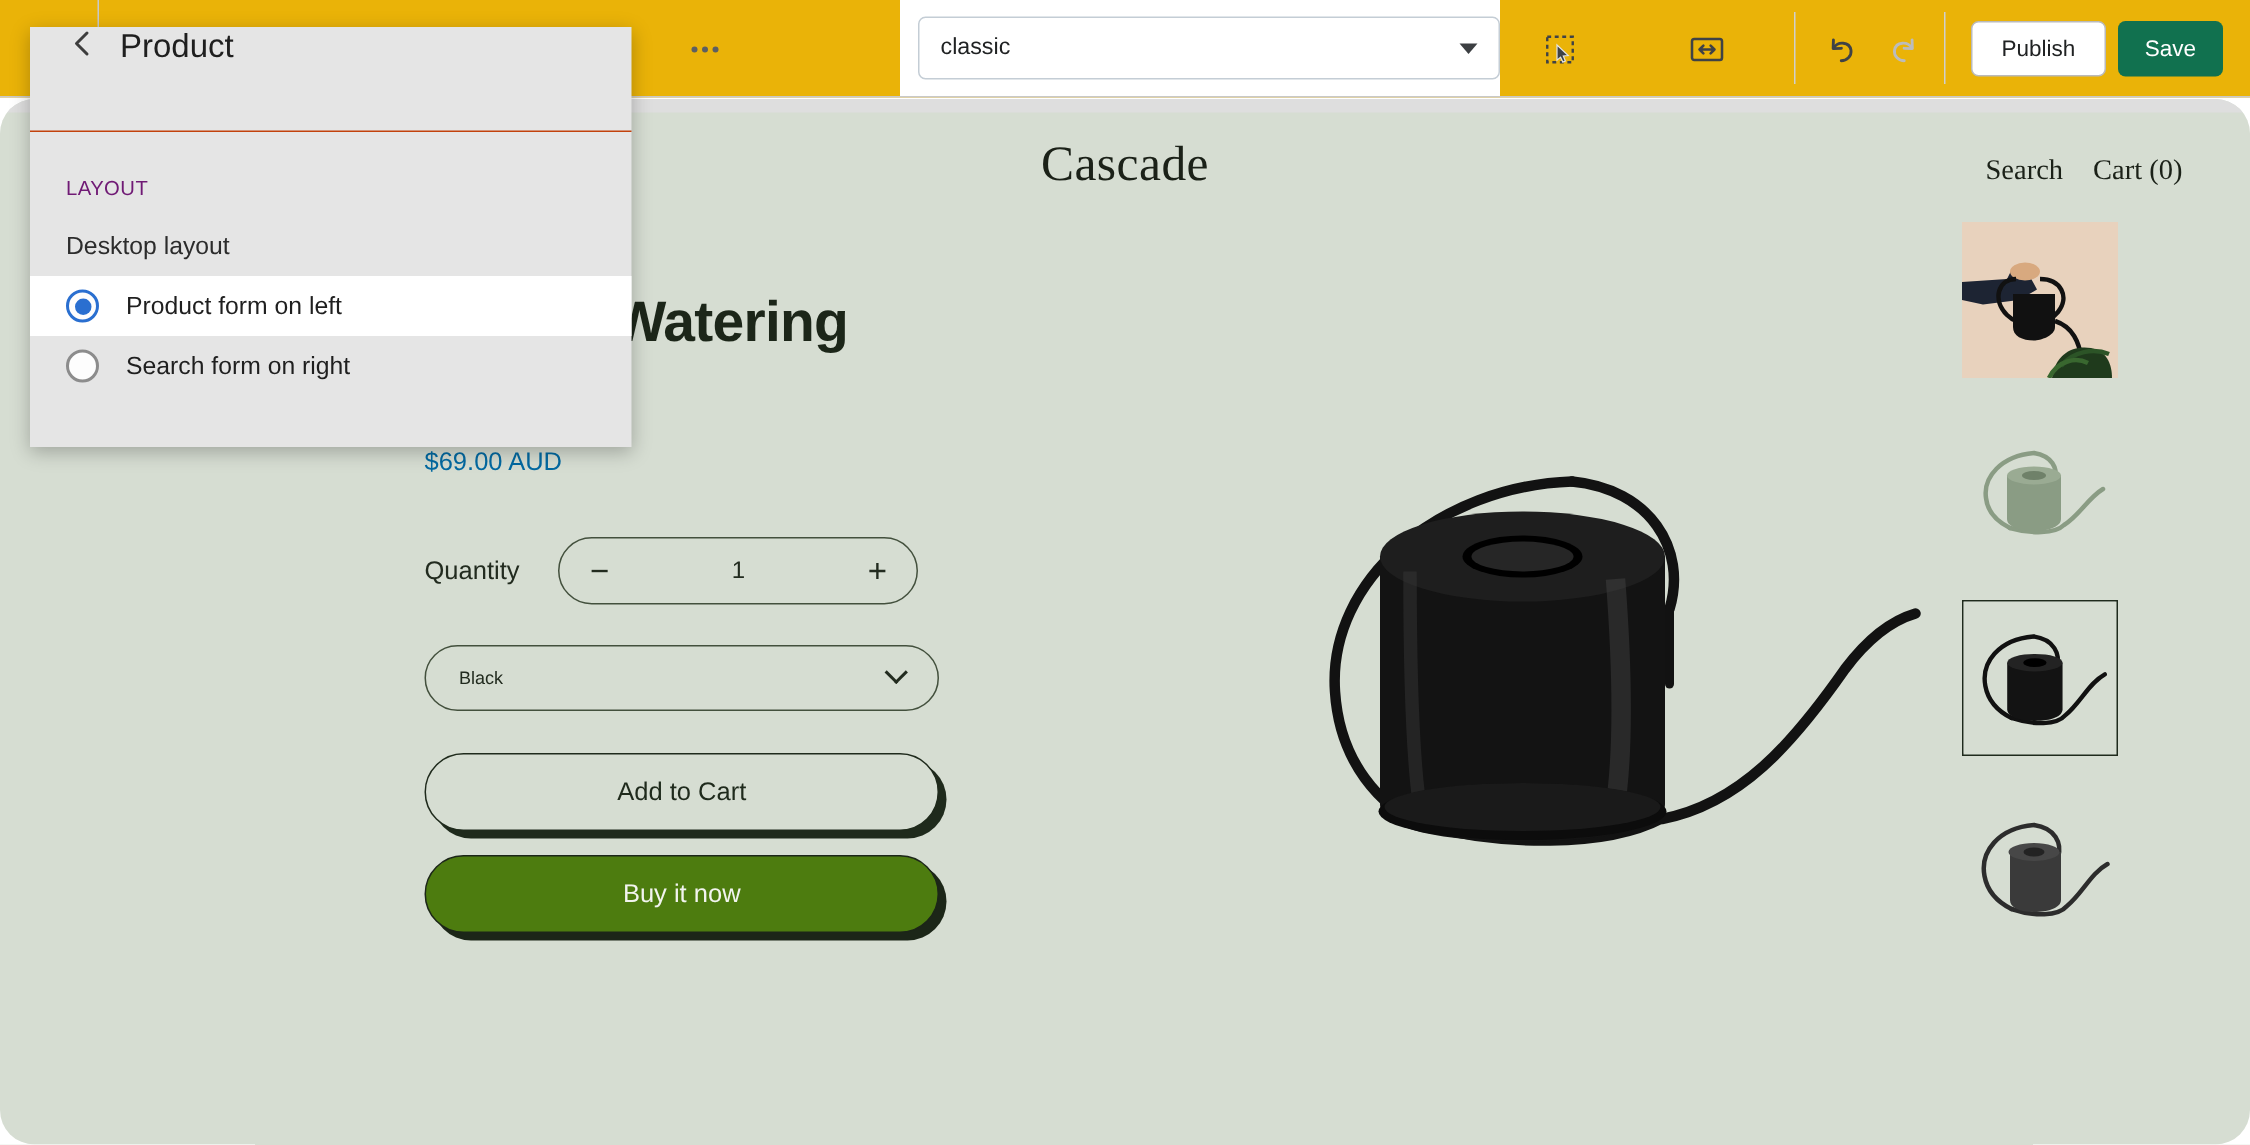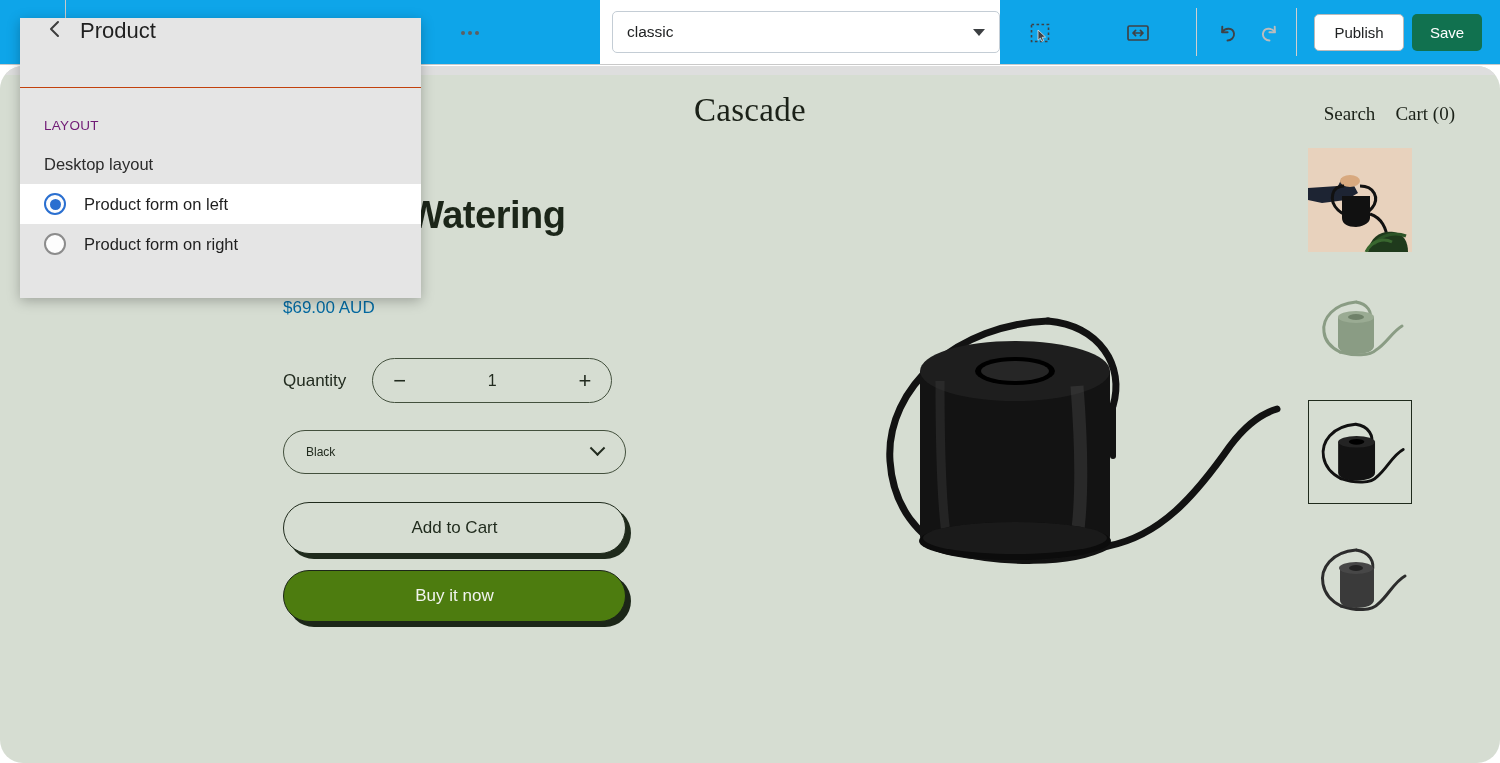--- a/index.html
+++ b/index.html
@@ -18,21 +18,21 @@
     height: 763px;
     overflow: hidden;
   }
 
   
   .toolbar {
     position: absolute;
     top: 0; left: 0;
     width: 1500px;
     height: 65px;
-    background: #0ea5e9;
+    background: #eab308;
     border-bottom: 1px solid #c9c9c9;
     z-index: 30;
   }
   .toolbar-left-divider {
     position: absolute;
     left: 65px; top: 0;
     width: 1px; height: 65px;
     background: #c9c9c9;
   }
   .toolbar-white-zone {
@@ -541,18 +541,18 @@
       <div class="section-label">LAYOUT</div>
       <div class="field-label">Desktop layout</div>
 
       <div class="radio-row active">
         <span class="radio checked"></span>
         <span>Product form on left</span>
       </div>
 
       <div class="radio-row">
         <span class="radio"></span>
-        <span>Product form on right</span>
+        <span>Search form on right</span>
       </div>
     </div>
   </div>
 
 </div>
 
 </body></html>

